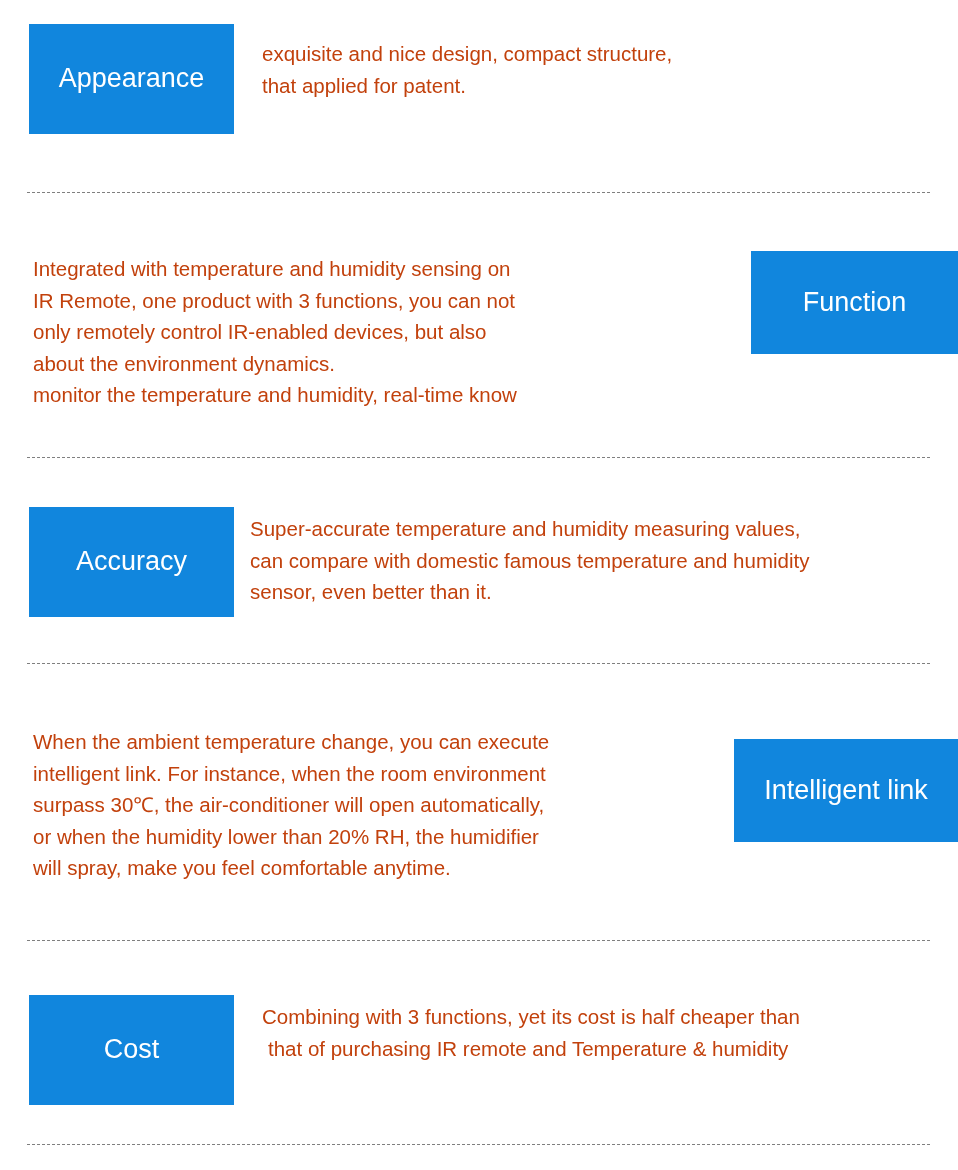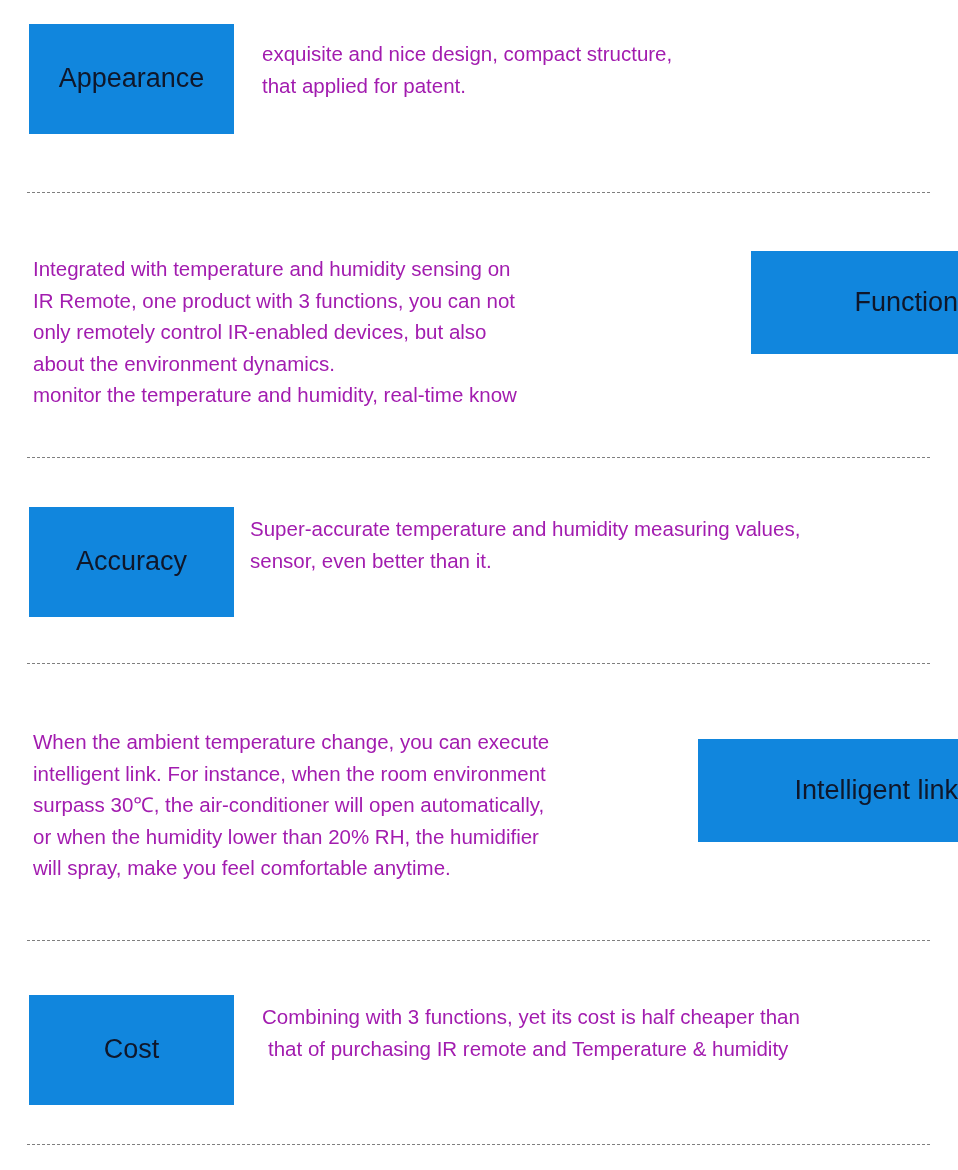--- a/index.html
+++ b/index.html
@@ -29,47 +29,46 @@
   }
   .feature-row.label-left {
     flex-direction: row;
   }
   .feature-row.label-right {
     flex-direction: row;
   }
 
   .badge {
     background: #1186dd;
-    color: #0f172a;
+    color: #ffffff;
     font-size: 27px;
     line-height: 1.1;
     text-align: center;
     display: flex;
     align-items: center;
     justify-content: center;
     box-sizing: border-box;
     flex: 0 0 auto;
   }
 
   .badge-left {
     width: 205px;
     height: 110px;
     margin-left: 29px;
   }
   .badge-right {
     width: 207px;
     height: 103px;
     margin-left: 36px;
-    justify-content: flex-end;
   }
 
   .desc {
     font-size: 20.5px;
     line-height: 31.5px;
-    color: #a21caf;
+    color: #c2410c;
     box-sizing: border-box;
     flex: 1 1 auto;
   }
   .desc p {
     margin: 0;
   }
 
   
   .divider {
     border: 0;
@@ -90,21 +89,21 @@
   #block-function .desc { padding-left: 33px; padding-top: 0px; margin-top: 16px; }
   #block-function .badge-right { margin-top: 14px; }
 
   
   #block-accuracy { top: 507px; }
   #block-accuracy .desc { padding-left: 16px; padding-top: 6px; }
 
   
   #block-intelligent { top: 726px; }
   #block-intelligent .desc { padding-left: 33px; padding-top: 0px; }
-  #block-intelligent .badge-right { margin-top: 13px; width: 260px; margin-left: 20px; }
+  #block-intelligent .badge-right { margin-top: 13px; width: 224px; margin-left: 20px; }
 
   
   #block-cost { top: 995px; }
   #block-cost .desc { padding-left: 28px; padding-top: 6px; }
 
   
   #div-1 { position: absolute; left: 27px; width: 903px; top: 192px; }
   #div-2 { position: absolute; left: 27px; width: 903px; top: 457px; }
   #div-3 { position: absolute; left: 27px; width: 903px; top: 663px; }
   #div-4 { position: absolute; left: 27px; width: 903px; top: 940px; }
@@ -143,20 +142,21 @@
   </div>
 
   <hr class="divider" id="div-2">
 
   <div class="block feature-row label-left" id="block-accuracy">
     <div class="badge badge-left">
       <span>Accuracy</span>
     </div>
     <div class="desc">
       <p>Super-accurate temperature and humidity measuring values,</p>
+      <p>can compare with domestic famous temperature and humidity</p>
       <p>sensor, even better than it.</p>
     </div>
   </div>
 
   <hr class="divider" id="div-3">
 
   <div class="block feature-row label-right" id="block-intelligent">
     <div class="desc">
       <p>When the ambient temperature change, you can execute</p>
       <p>intelligent link. For instance, when the room environment</p>

